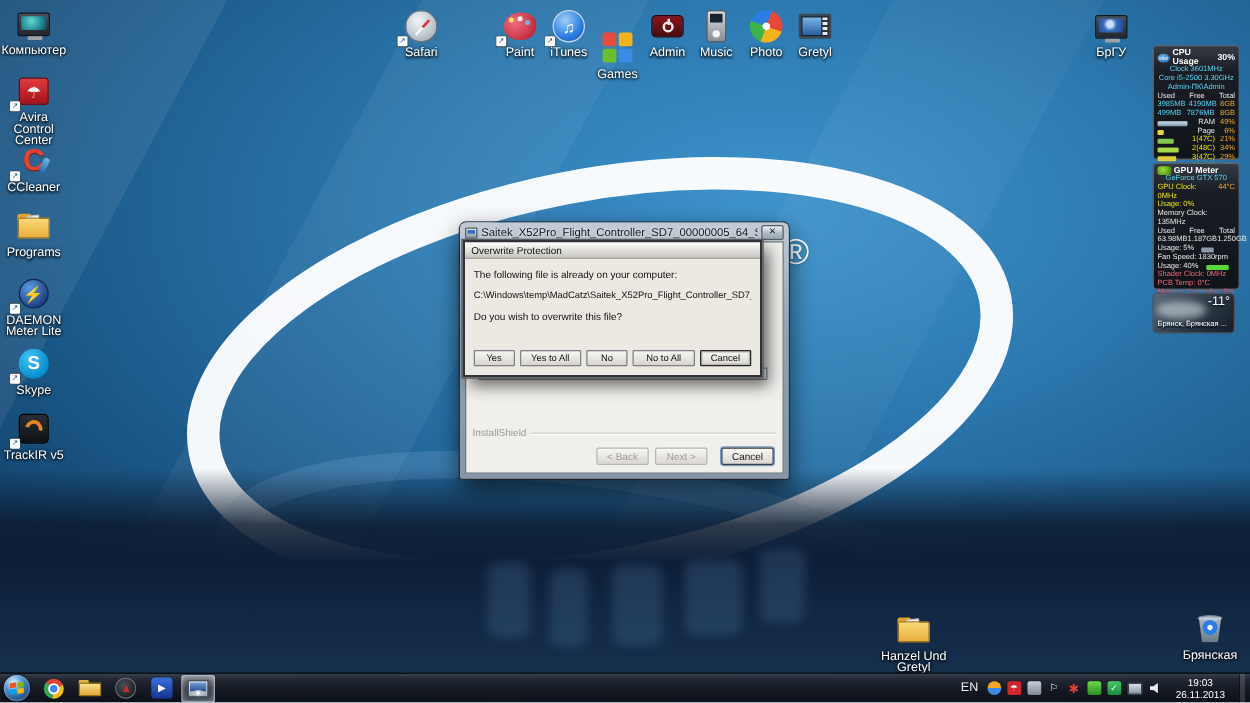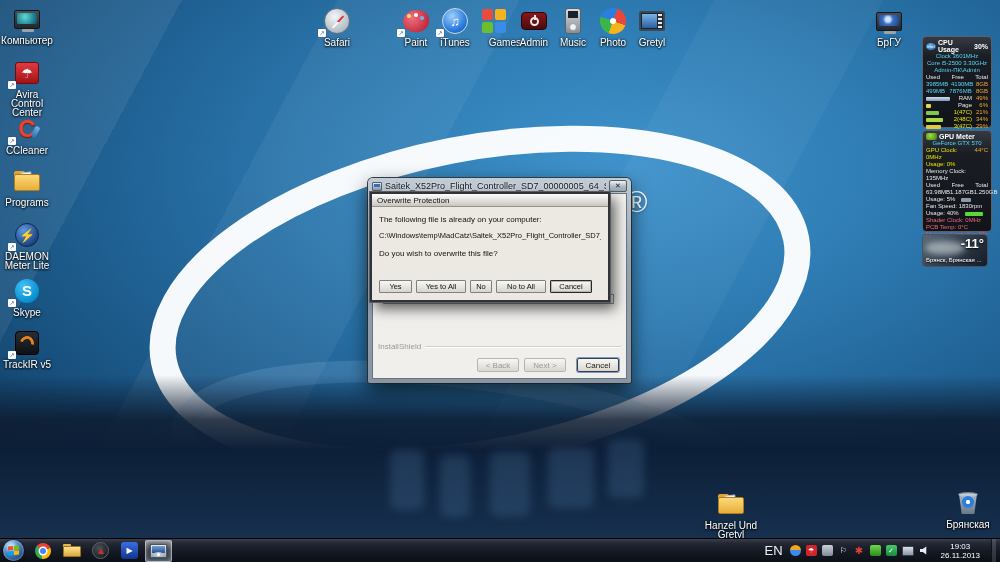--- a/index.html
+++ b/index.html
@@ -78,21 +78,21 @@
   .grow { display:flex; justify-content:space-between; }
   .gcols { display:flex; justify-content:space-between; }
   .graph { margin-top:1px; background:#060606; border:1px solid #3a3e44; }
   .corebar { display:flex; align-items:center; gap:2px; }
   .corebar .bar { height:4px; border-radius:1px; }
   .corebar .cl { flex:1; text-align:right; }
 
   .weather { position:absolute; left:922px; top:234px; width:66px; height:33px; border-radius:4px; overflow:hidden;
     background:linear-gradient(135deg,#5a6a78 0%, #33404e 45%, #141c28 100%); border:1px solid #4a525c; color:#fff; }
   .weather .cloud { position:absolute; left:2px; top:6px; width:40px; height:14px; background:rgba(230,236,240,.55); border-radius:50%; filter:blur(3px); }
-  .weather .temp { position:absolute; right:3px; top:1px; font-size:13px; font-weight:bold; text-shadow:0 1px 2px #000; }
+  .weather .temp { position:absolute; right:3px; top:1px; font-size:10px; font-weight:normal; text-shadow:0 1px 2px #000; }
   .weather .loc { position:absolute; left:3px; bottom:3px; font-size:6px; text-shadow:0 1px 1px #000; }
 
   
   .wiz { position:absolute; left:368px; top:178px; width:263px; height:205px; border-radius:5px 5px 2px 2px;
     background:linear-gradient(#c2ccd6, #97a5b2 40%, #8795a4); box-shadow:0 8px 20px rgba(0,0,0,.65), 0 0 0 1px #39424c; }
   .wiz-title { height:15px; display:flex; align-items:center; padding:1px 4px 0 4px; gap:3px; }
   .wiz-ico { width:10px; height:9px; background:linear-gradient(#e8ecf0,#8a96a2); border:1px solid #55606a; border-radius:1px; position:relative; }
   .wiz-ico::after { content:""; position:absolute; inset:1px 1px 3px 1px; background:#3a6fc0; }
   .wiz-title .t { font-size:9px; color:#15181c; white-space:nowrap; overflow:hidden; flex:1; text-shadow:0 0 3px rgba(255,255,255,.9); }
   .wiz-close { width:18px; height:12px; border-radius:2px; background:linear-gradient(#eef2f6,#b0bac4 55%, #9aa6b2); border:1px solid #525e68;
@@ -112,21 +112,21 @@
   .dlg { position:absolute; left:370px; top:192px; width:240px; background:#ece9e2;
     border:2px solid #303438; outline:1px solid #5a5e62; box-shadow:5px 7px 12px rgba(0,0,0,.6); }
   .dlg-title { height:13px; background:linear-gradient(#fdfdfc,#c9c6bf); border-bottom:1px solid #96938b;
     font-size:8px; line-height:13px; padding:0 5px; color:#101010; }
   .dlg-body { padding:8px 7px 7px 7px; font-size:8px; color:#111; }
   .dlg-path { margin-top:7px; white-space:nowrap; overflow:hidden; font-size:7.5px; }
   .dlg-q { margin-top:9px; }
   .dlg-btns { display:flex; gap:4px; margin-top:22px; }
   .dbtn { height:13px; font-size:7.5px; background:linear-gradient(#f8f7f5,#d8d5ce); border:1px solid #7e8082;
     display:flex; align-items:center; justify-content:center; color:#111; border-radius:1px; }
-  .dbtn.w-yes{width:33px;} .dbtn.w-yesall{width:50px;} .dbtn.w-no{width:22px;} .dbtn.w-noall{width:50px;}
+  .dbtn.w-yes{width:33px;} .dbtn.w-yesall{width:50px;} .dbtn.w-no{width:34px;} .dbtn.w-noall{width:50px;}
   .dbtn.w-cancel{width:42px; border:1px solid #26282a; box-shadow:inset 0 0 0 1px #b8b5ae; }
 
   
   .taskbar { position:absolute; left:0; bottom:0; width:1000px; height:24px;
     background:linear-gradient(#39414e 0%, #222834 18%, #141923 55%, #0c0f16 100%); border-top:1px solid #000;
     display:flex; align-items:center; color:#fff; }
   .start-orb { width:21px; height:21px; margin:0 4px 0 3px; border-radius:50%; position:relative;
     background:radial-gradient(circle at 38% 30%, #b8dcf4 0 12%, #5092d2 35%, #1c4d84 70%, #0a2342 100%); box-shadow:inset 0 0 3px rgba(255,255,255,.6), 0 0 2px #000; }
   .start-orb .flag { position:absolute; left:5px; top:6px; display:grid; grid-template-columns:5px 5px; grid-template-rows:4px 4px; gap:1px; transform:skewY(-6deg); }
   .start-orb .flag i:nth-child(1){background:#f25022;} .start-orb .flag i:nth-child(2){background:#7fba00;}
@@ -139,21 +139,21 @@
   .mini-folder { position:relative; width:18px; height:13px; }
   .mini-folder .tab { position:absolute; left:0; top:0; width:8px; height:4px; background:#e0b84a; border-radius:1px 1px 0 0; }
   .mini-folder .body { position:absolute; left:0; top:2px; width:18px; height:11px; background:linear-gradient(#fbe292,#e0a83a); border-radius:1px; border:1px solid #9a7418; }
   .mini-wot { width:17px; height:17px; border-radius:50%; background:radial-gradient(circle at 40% 35%, #4a5058, #1c2024 75%); border:1px solid #60666c; position:relative; }
   .mini-wot::after { content:""; position:absolute; left:5px; top:5px; width:6px; height:6px; background:#c23030; clip-path:polygon(50% 0,100% 100%,0 100%); }
   .mini-media { width:17px; height:17px; border-radius:3px; background:linear-gradient(#3a6fe0,#12348e); display:flex; align-items:center; justify-content:center; font-size:8px; color:#fff; }
   .mini-is { position:relative; width:17px; height:14px; background:linear-gradient(#e8ecf0,#9aa6b2); border:1px solid #4a545e; border-radius:1px; }
   .mini-is::after { content:""; position:absolute; inset:1px 1px 4px 1px; background:linear-gradient(#6fa0d8,#2a4f8e); }
   .mini-is::before { content:""; position:absolute; left:3px; bottom:0px; width:9px; height:5px; border-radius:50%; background:radial-gradient(circle,#fff 0 25%, #b8c4d0 30% 100%); z-index:2; }
   .tray { margin-left:auto; display:flex; align-items:center; gap:5px; padding-right:4px; }
-  .tray .lang { font-size:13px; color:#f0f0f0; margin-right:2px; }
+  .tray .lang { font-size:10px; color:#f0f0f0; margin-right:2px; }
   .tico { width:11px; height:11px; display:flex; align-items:center; justify-content:center; font-size:8px; border-radius:2px; }
   .tico.ball { border-radius:50%; background:linear-gradient(180deg,#f5a51e 50%, #3b8ce8 50%); }
   .tico.avira { background:#d2242b; color:#fff; font-size:7px; }
   .tico.gray { background:linear-gradient(#c8d0d8,#7e8a94); }
   .tico.flag { color:#f4f4f4; }
   .tico.star { color:#e04038; font-size:10px; }
   .tico.grn { background:linear-gradient(#6fd84a,#2a8e1e); }
   .tico.grn2 { background:linear-gradient(#4ac86a,#188a3a); color:#fff; font-size:7px; }
   .tico.net { width:12px; height:10px; background:linear-gradient(#d8e0e8,#8a96a2); border:1px solid #3a444e; border-radius:1px; }
   .tico.vol { color:#fff; }
@@ -262,21 +262,21 @@
       </div>
     <div class="lbl">Paint</div>
   </div>
   <div class="dicon" style="left:428px;top:6px;">
     <div class="art">
         <div class="art-itunes"><span>♫</span></div>
         <div class="sc-badge"><span>↗</span></div>
       </div>
     <div class="lbl">iTunes</div>
   </div>
-  <div class="dicon" style="left:467px;top:6px;text-align:right;">
+  <div class="dicon" style="left:467px;top:23px;">
     <div class="art">
         <div class="art-games">
           <i></i>
           <i></i>
           <i></i>
           <i></i>
         </div>
       </div>
     <div class="lbl">Games</div>
   </div>

